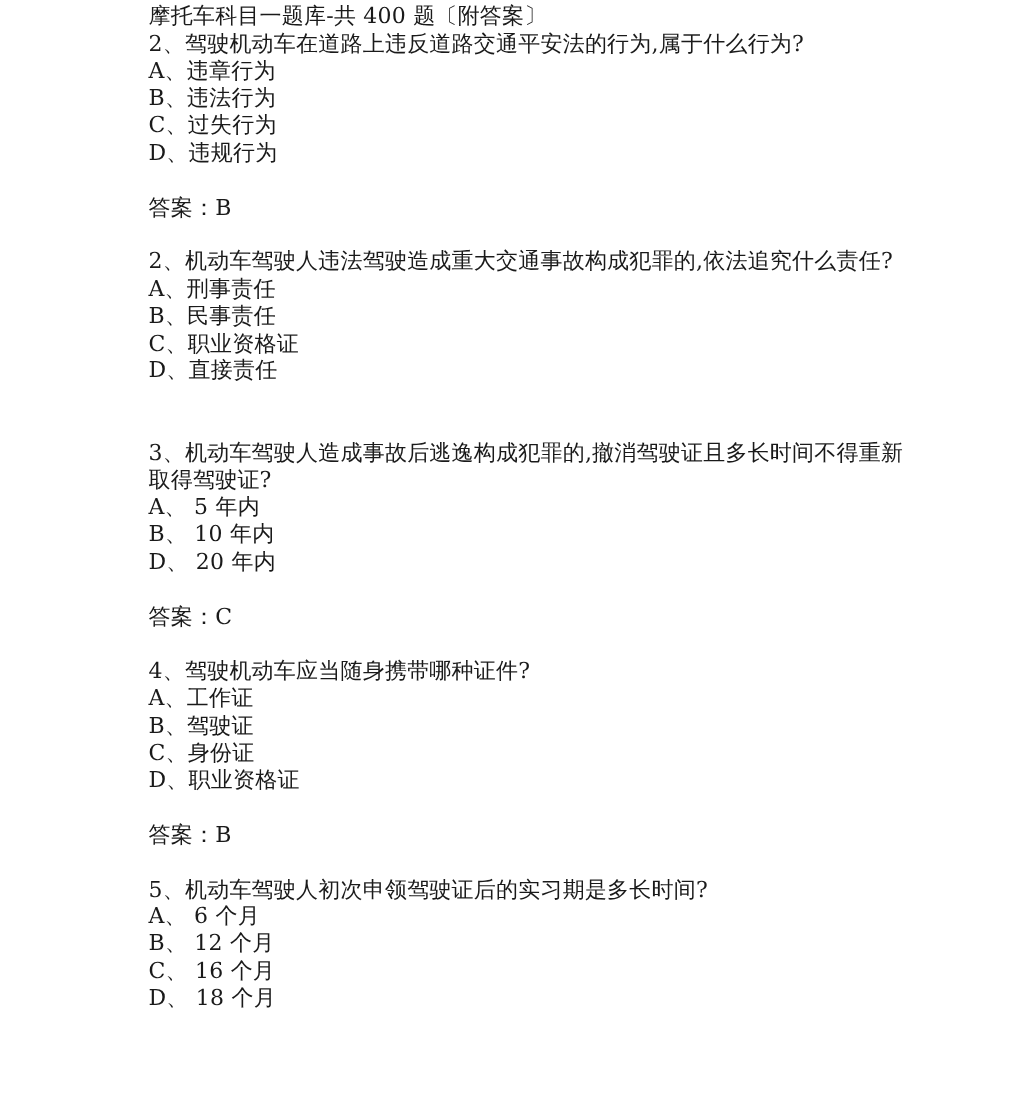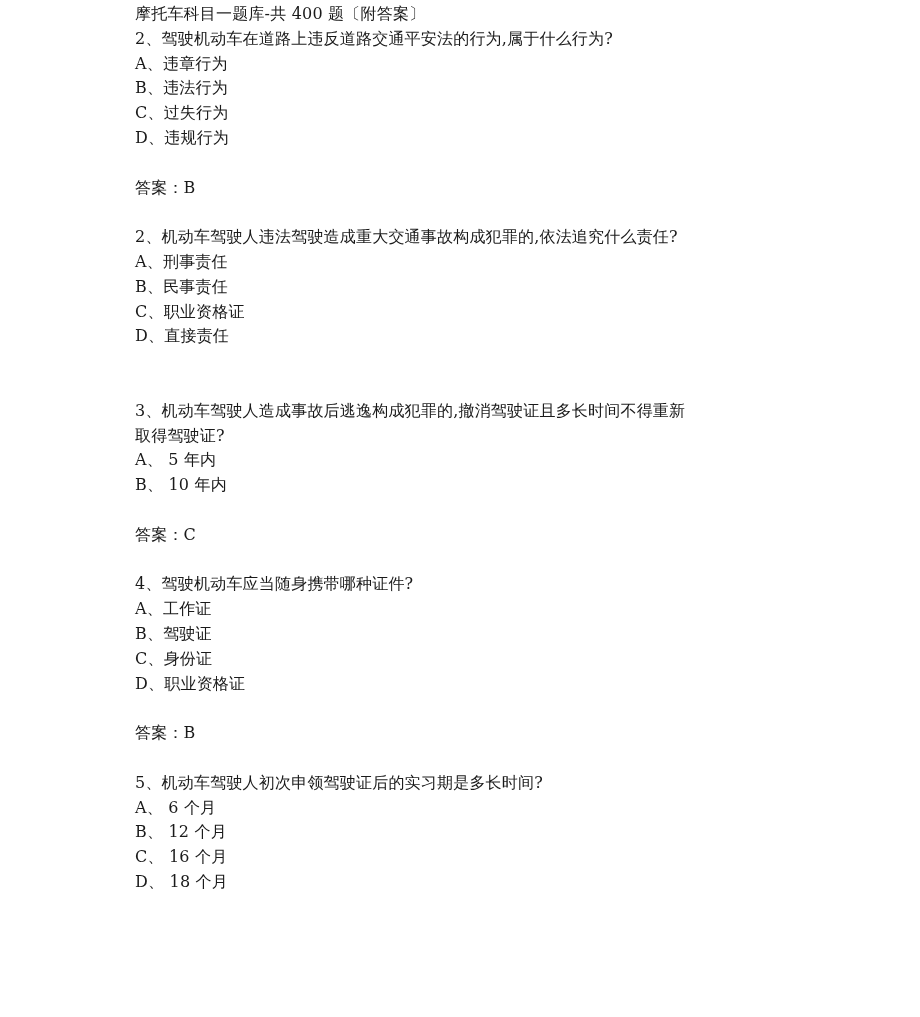--- a/index.html
+++ b/index.html
@@ -19,21 +19,21 @@
     .page {
       position: absolute;
       left: 135px;
       top: 2px;
       width: 640px;
     }
     .line {
       height: 24.8px;
       line-height: 24.8px;
       white-space: nowrap;
-      font-size: 16px;
+      font-size: 20px;
       letter-spacing: 0.2px;
     }
     .blank {
       height: 24.8px;
     }
     .question {
       margin: 0;
     }
   </style>
 </head>
@@ -61,20 +61,21 @@
     <div class="line">D、直接责任</div>
     <div class="blank"></div>
     <div class="blank"></div>
   </div>
 
   <div class="question">
     <div class="line">3、机动车驾驶人造成事故后逃逸构成犯罪的,撤消驾驶证且多长时间不得重新</div>
     <div class="line">取得驾驶证?</div>
     <div class="line">A、 5 年内</div>
     <div class="line">B、 10 年内</div>
+    <div class="line">D、 20 年内</div>
     <div class="blank"></div>
     <div class="line">答案：C</div>
     <div class="blank"></div>
   </div>
 
   <div class="question">
     <div class="line">4、驾驶机动车应当随身携带哪种证件?</div>
     <div class="line">A、工作证</div>
     <div class="line">B、驾驶证</div>
     <div class="line">C、身份证</div>

